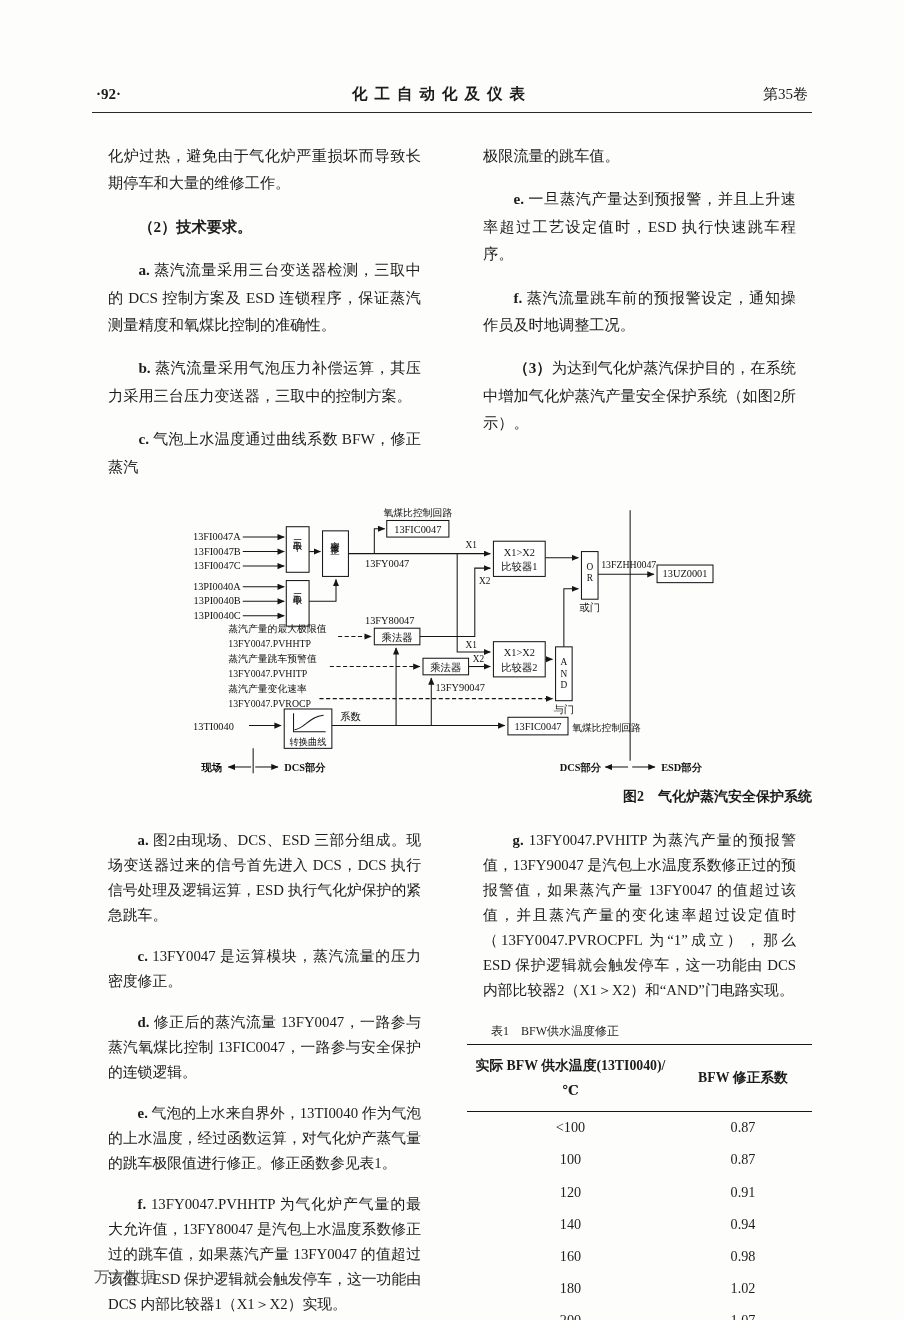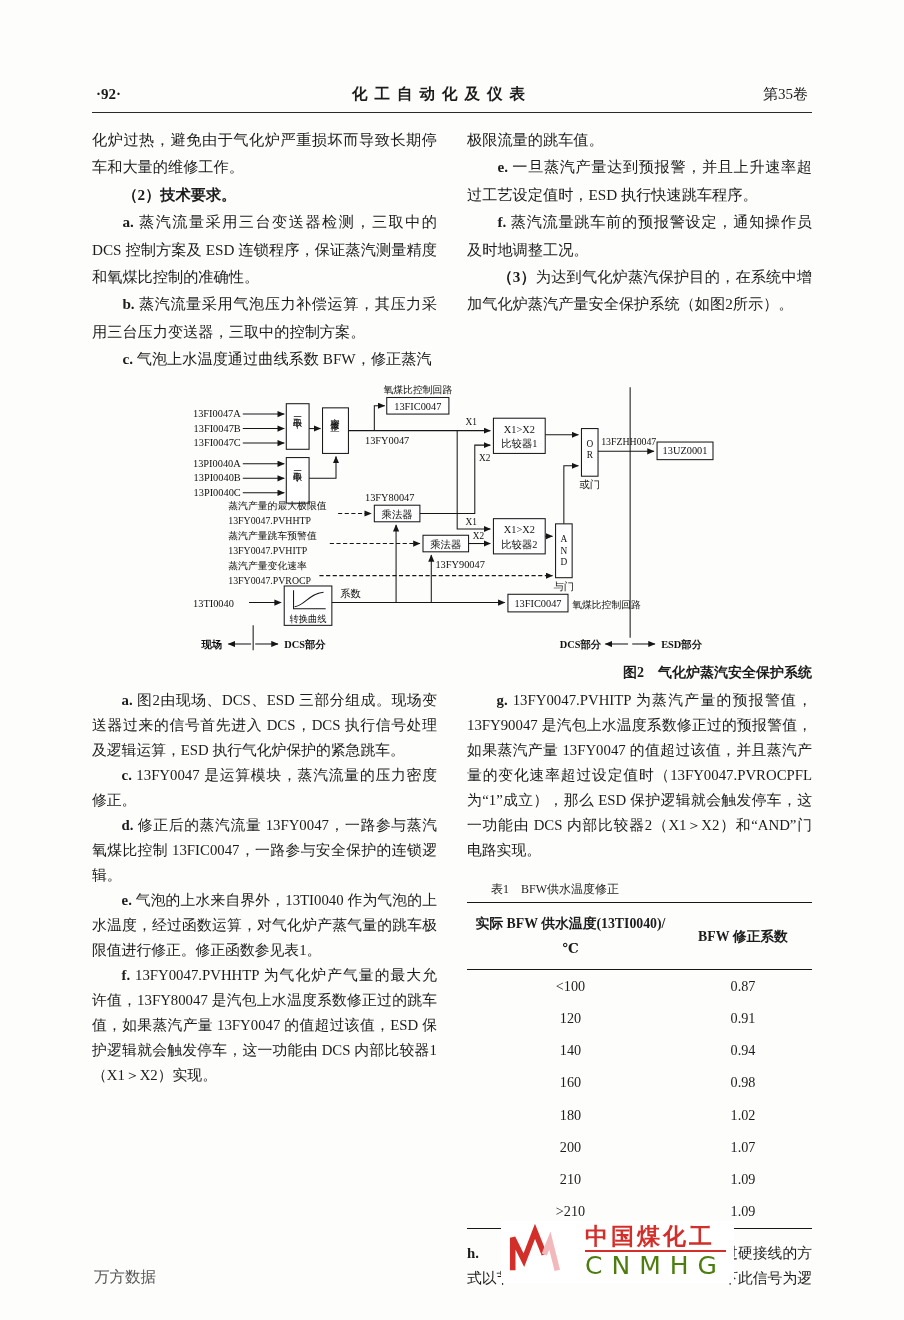--- a/index.html
+++ b/index.html
@@ -8,21 +8,21 @@
   font-family:"Liberation Serif","DejaVu Serif",serif;color:#1c1c1c;overflow:hidden}
 .content{position:absolute;left:92px;top:84px;width:720px}
 .page-header{display:flex;justify-content:space-between;align-items:center;font-size:15px;
   padding:0 4px 7px 4px;border-bottom:1.5px solid #2a2a2a}
 .page-header .page-num{font-weight:bold}
 .page-header .journal{letter-spacing:7px;font-weight:bold;font-size:15.5px}
 .cols{display:flex;gap:30px}
 .cols.top{margin-top:13px}
 .col{width:345px;font-size:15.2px;line-height:27.4px;text-align:justify}
 .cols.bottom .col{font-size:14.8px;line-height:25px}
-p.para{margin:0}
+p.para{margin:16px}
 p.para.indent{text-indent:2em}
 .figure-block{margin:10px 0 6px 0}
 .diagram{display:block;margin:0 auto}
 .figure-caption{text-align:right;font-weight:bold;font-size:14px;margin-top:4px}
 svg .ln line,svg .ln polyline,svg .ln path{stroke:#161616;stroke-width:1;fill:none}
 svg .dash line{stroke-dasharray:4 2.4}
 svg .box rect{fill:#fff;stroke:#161616;stroke-width:1}
 svg text{font-size:10px;fill:#111;font-family:"Liberation Serif","DejaVu Serif",serif}
 svg text.f9{font-size:9px}
 svg text.f95{font-size:9.5px}
@@ -226,20 +226,24 @@
               <th>实际 BFW 供水温度(13TI0040)/℃</th>
               <th>BFW 修正系数</th>
             </tr>
           </thead>
           <tbody>
               <tr>
                 <td>&lt;100</td>
                 <td>0.87</td>
               </tr>
               <tr>
+                <td>100</td>
+                <td>0.87</td>
+              </tr>
+              <tr>
                 <td>120</td>
                 <td>0.91</td>
               </tr>
               <tr>
                 <td>140</td>
                 <td>0.94</td>
               </tr>
               <tr>
                 <td>160</td>
                 <td>0.98</td>

